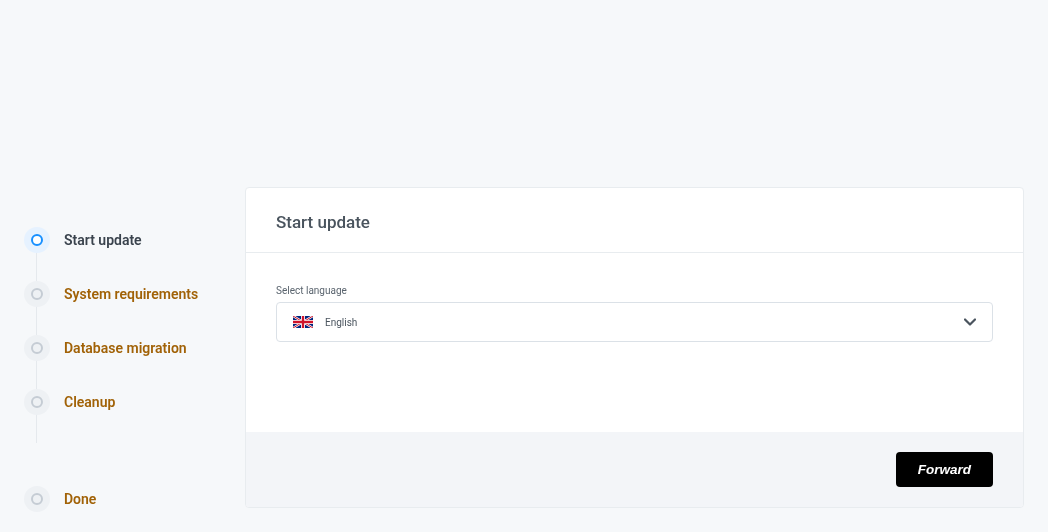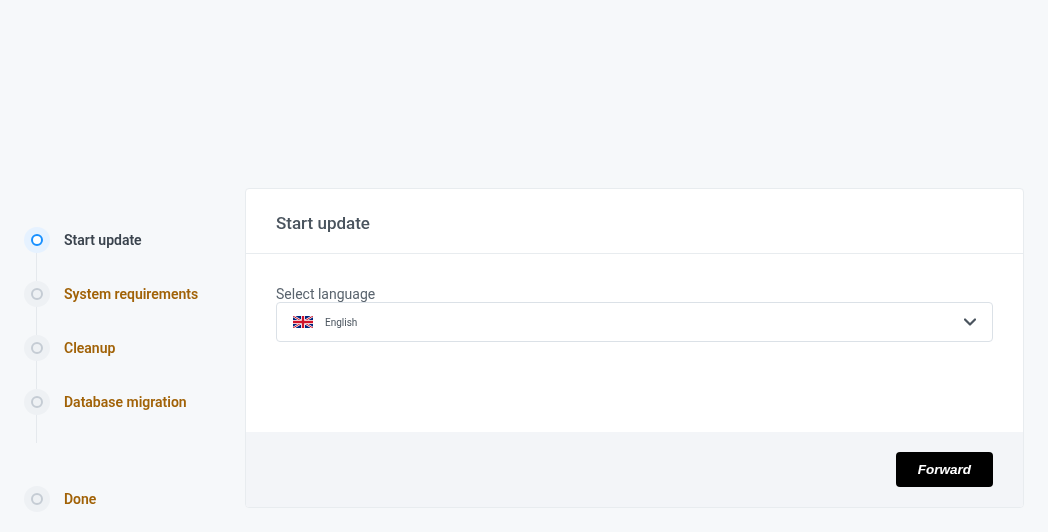--- a/index.html
+++ b/index.html
@@ -108,23 +108,24 @@
     }
     .card-title {
       font-size: 17px;
       font-weight: 500;
       color: #4a545e;
     }
     .card-body {
       padding: 32px 30px 90px 30px;
     }
     .form-label {
-      font-size: 14px;
+      font-size: 10px;
       color: #5a646e;
       display: block;
+      margin-bottom: 6px;
     }
     .select-box {
       width: 100%;
       border: 1px solid #dbe1e7;
       border-radius: 4px;
       padding: 12px 16px;
       display: flex;
       align-items: center;
       gap: 12px;
       cursor: pointer;
@@ -180,28 +181,28 @@
         <span class="step-circle inactive">
           <span class="step-circle-inner"></span>
         </span>
         <span class="step-label">System requirements</span>
       </li>
       <li class="step-item inactive">
         <span class="step-connector"></span>
         <span class="step-circle inactive">
           <span class="step-circle-inner"></span>
         </span>
+        <span class="step-label">Database migration</span>
+      </li>
+      <li class="step-item inactive">
+        <span class="step-connector"></span>
+        <span class="step-circle inactive">
+          <span class="step-circle-inner"></span>
+        </span>
         <span class="step-label">Cleanup</span>
-      </li>
-      <li class="step-item inactive">
-        <span class="step-connector"></span>
-        <span class="step-circle inactive">
-          <span class="step-circle-inner"></span>
-        </span>
-        <span class="step-label">Database migration</span>
       </li>
       <li class="step-item inactive">
 
         <span class="step-circle inactive">
           <span class="step-circle-inner"></span>
         </span>
         <span class="step-label">Done</span>
       </li>
     </ul>
   </aside>

